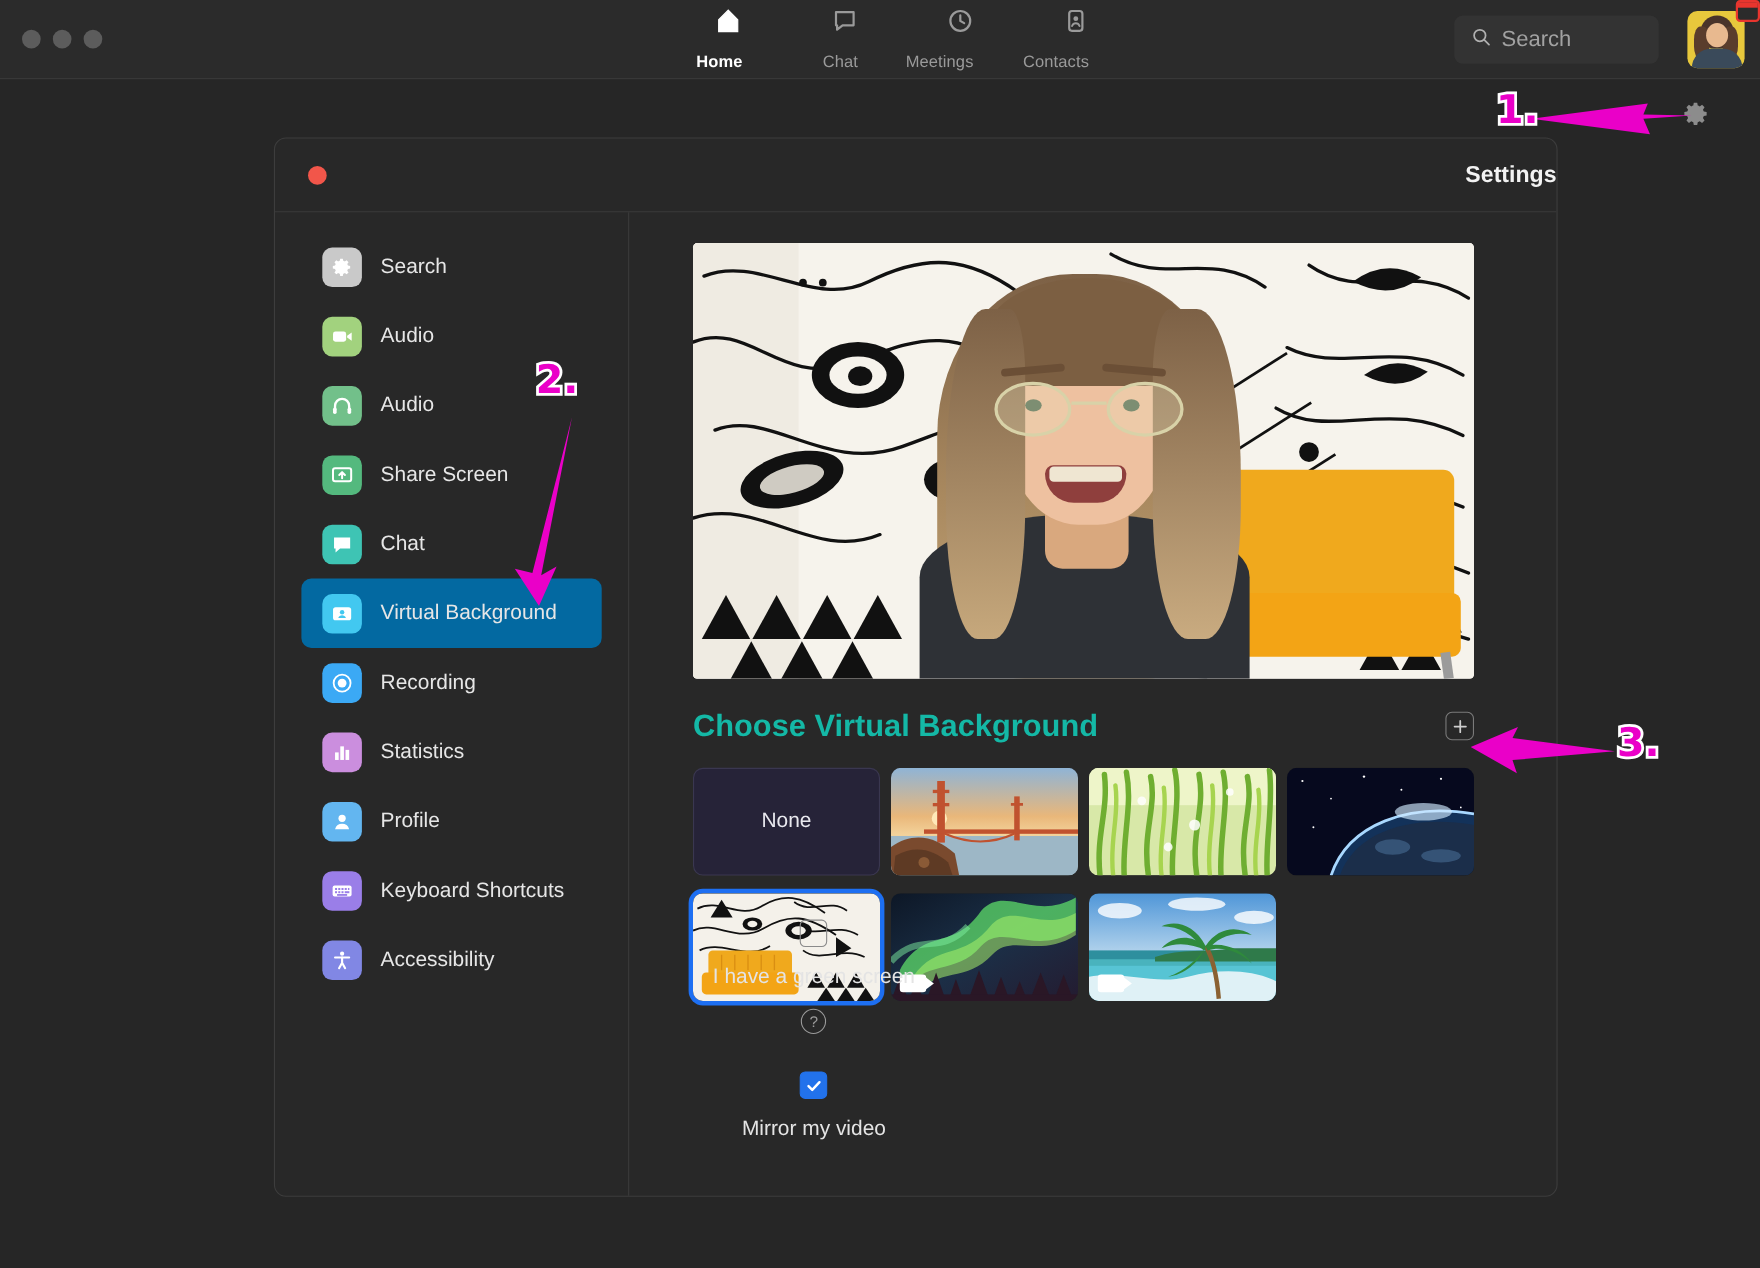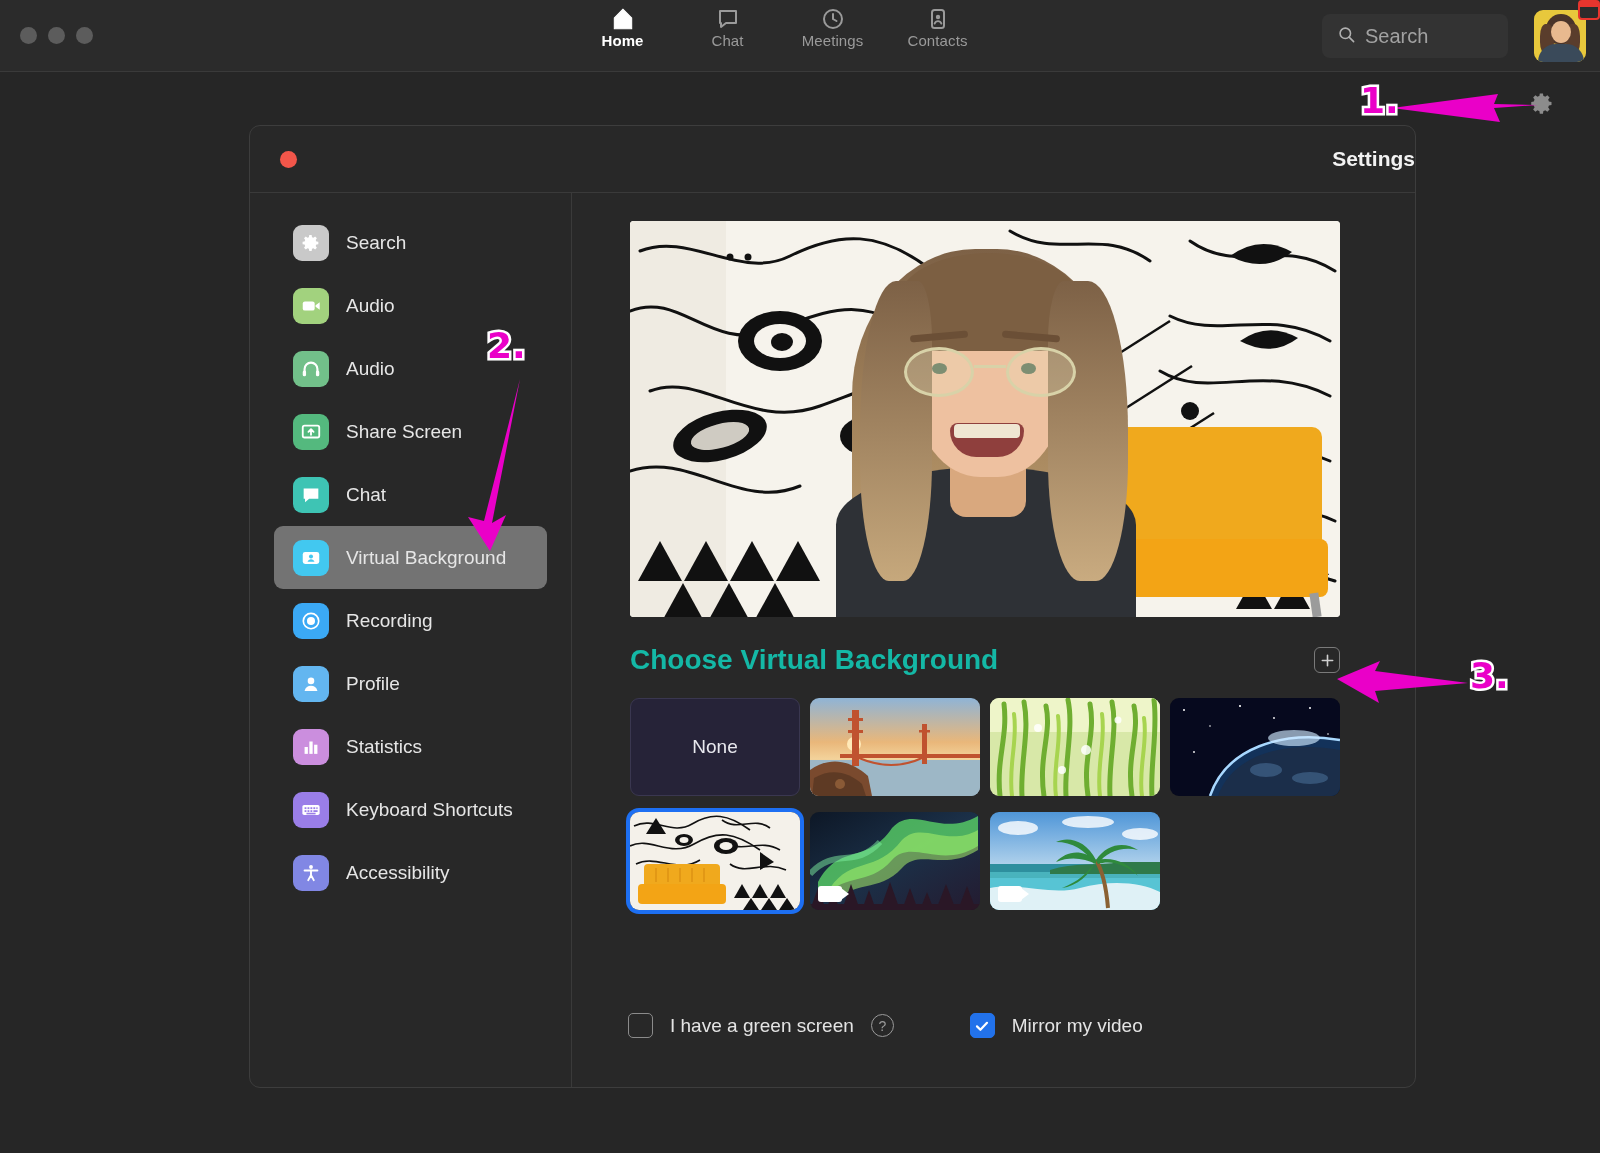--- a/index.html
+++ b/index.html
@@ -29,22 +29,22 @@
   .traffic i {
     display: block; width: 17px; height: 17px; border-radius: 50%;
     background: #5c5c5c;
   }
   .navitems {
     position: absolute; left: 570px; top: 6px;
     display: flex; gap: 0px;
   }
   .navitem {
     width: 105px;
-    display: flex; flex-direction: column; align-items: center;
-    gap: 0;
+    display: flex; flex-direction: column; align-items: flex-end;
+    gap: 16px;
     cursor: pointer;
   }
   .navitem .ico { height: 26px; display:flex; align-items:center; justify-content:center; }
   .navitem .lbl {
     font-size: 15px; color: #9a9a9a; letter-spacing: .1px;
   }
   .navitem.active .lbl { color: #ffffff; font-weight: bold; }
   .navitem.active .ico svg { fill: #ffffff; stroke: #ffffff; }
 
   .searchbox {
@@ -145,21 +145,21 @@
   .side-item {
     position: relative;
     height: 63px;
     margin: 0 24px;
     border-radius: 9px;
     display: flex; align-items: center;
     padding-left: 19px;
     gap: 17px;
     cursor: pointer;
   }
-  .side-item.sel { background: #737373; align-items: center; }
+  .side-item.sel { background: #0369a1; align-items: center; }
   .side-item .sico {
     width: 36px; height: 36px; border-radius: 9px;
     display:flex; align-items:center; justify-content:center;
     flex-shrink: 0;
   }
   .side-item .slbl {
     font-size: 19px; color: #e6e6e6; font-weight: 500;
   }
 
   
@@ -308,23 +308,24 @@
   }
   .vid-badge:after {
     content:''; position:absolute; right:-7px; top: 2px;
     border-top: 6px solid transparent;
     border-bottom: 6px solid transparent;
     border-left: 8px solid #ffffff;
   }
 
   .checkrow {
     position: absolute;
-    left: 56px; bottom: 50px;
+    left: 76px; bottom: 50px;
     display: flex; align-items: center;
     gap: 17px;
+    flex-direction: column;
   }
   .chk {
     width: 25px; height: 25px; border-radius: 5px;
     border: 1px solid #8b8b8b; background: transparent;
     cursor: pointer; flex-shrink:0;
   }
   .chk.on {
     background: #2272eb; border-color: #2272eb;
     display:flex; align-items:center; justify-content:center;
   }
@@ -503,38 +504,38 @@
           <span class="sico" style="background:#3ba9f5">
             <svg width="22" height="22" viewBox="0 0 24 24">
                 <circle cx="12" cy="12" r="8.4" fill="none" stroke="#ffffff" stroke-width="1.8"></circle>
                 <circle cx="12" cy="12" r="4.4" fill="#ffffff"></circle>
               </svg>
           </span>
           <span class="slbl">Recording</span>
         </div>
 
         <div class="side-item">
-          <span class="sico" style="background:#63b6f0">
-            <svg width="22" height="22" viewBox="0 0 24 24">
-                <circle cx="12" cy="8.6" r="3.6" fill="#ffffff"></circle>
-                <path d="M5 19.5c.9-3.7 3.6-5.5 7-5.5s6.1 1.8 7 5.5z" fill="#ffffff"></path>
-              </svg>
-          </span>
-          <span class="slbl">Profile</span>
-        </div>
-
-        <div class="side-item">
           <span class="sico" style="background:#cb8ede">
             <svg width="22" height="22" viewBox="0 0 24 24">
                 <rect x="5" y="12" width="3.6" height="7.5" fill="#ffffff"></rect>
                 <rect x="10.2" y="6" width="3.6" height="13.5" fill="#ffffff"></rect>
                 <rect x="15.4" y="9.5" width="3.6" height="10" fill="#ffffff"></rect>
               </svg>
           </span>
           <span class="slbl">Statistics</span>
+        </div>
+
+        <div class="side-item">
+          <span class="sico" style="background:#63b6f0">
+            <svg width="22" height="22" viewBox="0 0 24 24">
+                <circle cx="12" cy="8.6" r="3.6" fill="#ffffff"></circle>
+                <path d="M5 19.5c.9-3.7 3.6-5.5 7-5.5s6.1 1.8 7 5.5z" fill="#ffffff"></path>
+              </svg>
+          </span>
+          <span class="slbl">Profile</span>
         </div>
 
         <div class="side-item">
           <span class="sico" style="background:#9a7ee8">
             <svg width="22" height="22" viewBox="0 0 24 24">
                 <rect x="2.6" y="6.5" width="18.8" height="11" rx="2" fill="#ffffff"></rect>
                 <g fill="#9a7ee8">
                   <rect x="5" y="9" width="2" height="2"></rect>
                   <rect x="8.2" y="9" width="2" height="2"></rect>
                   <rect x="11.4" y="9" width="2" height="2"></rect>

